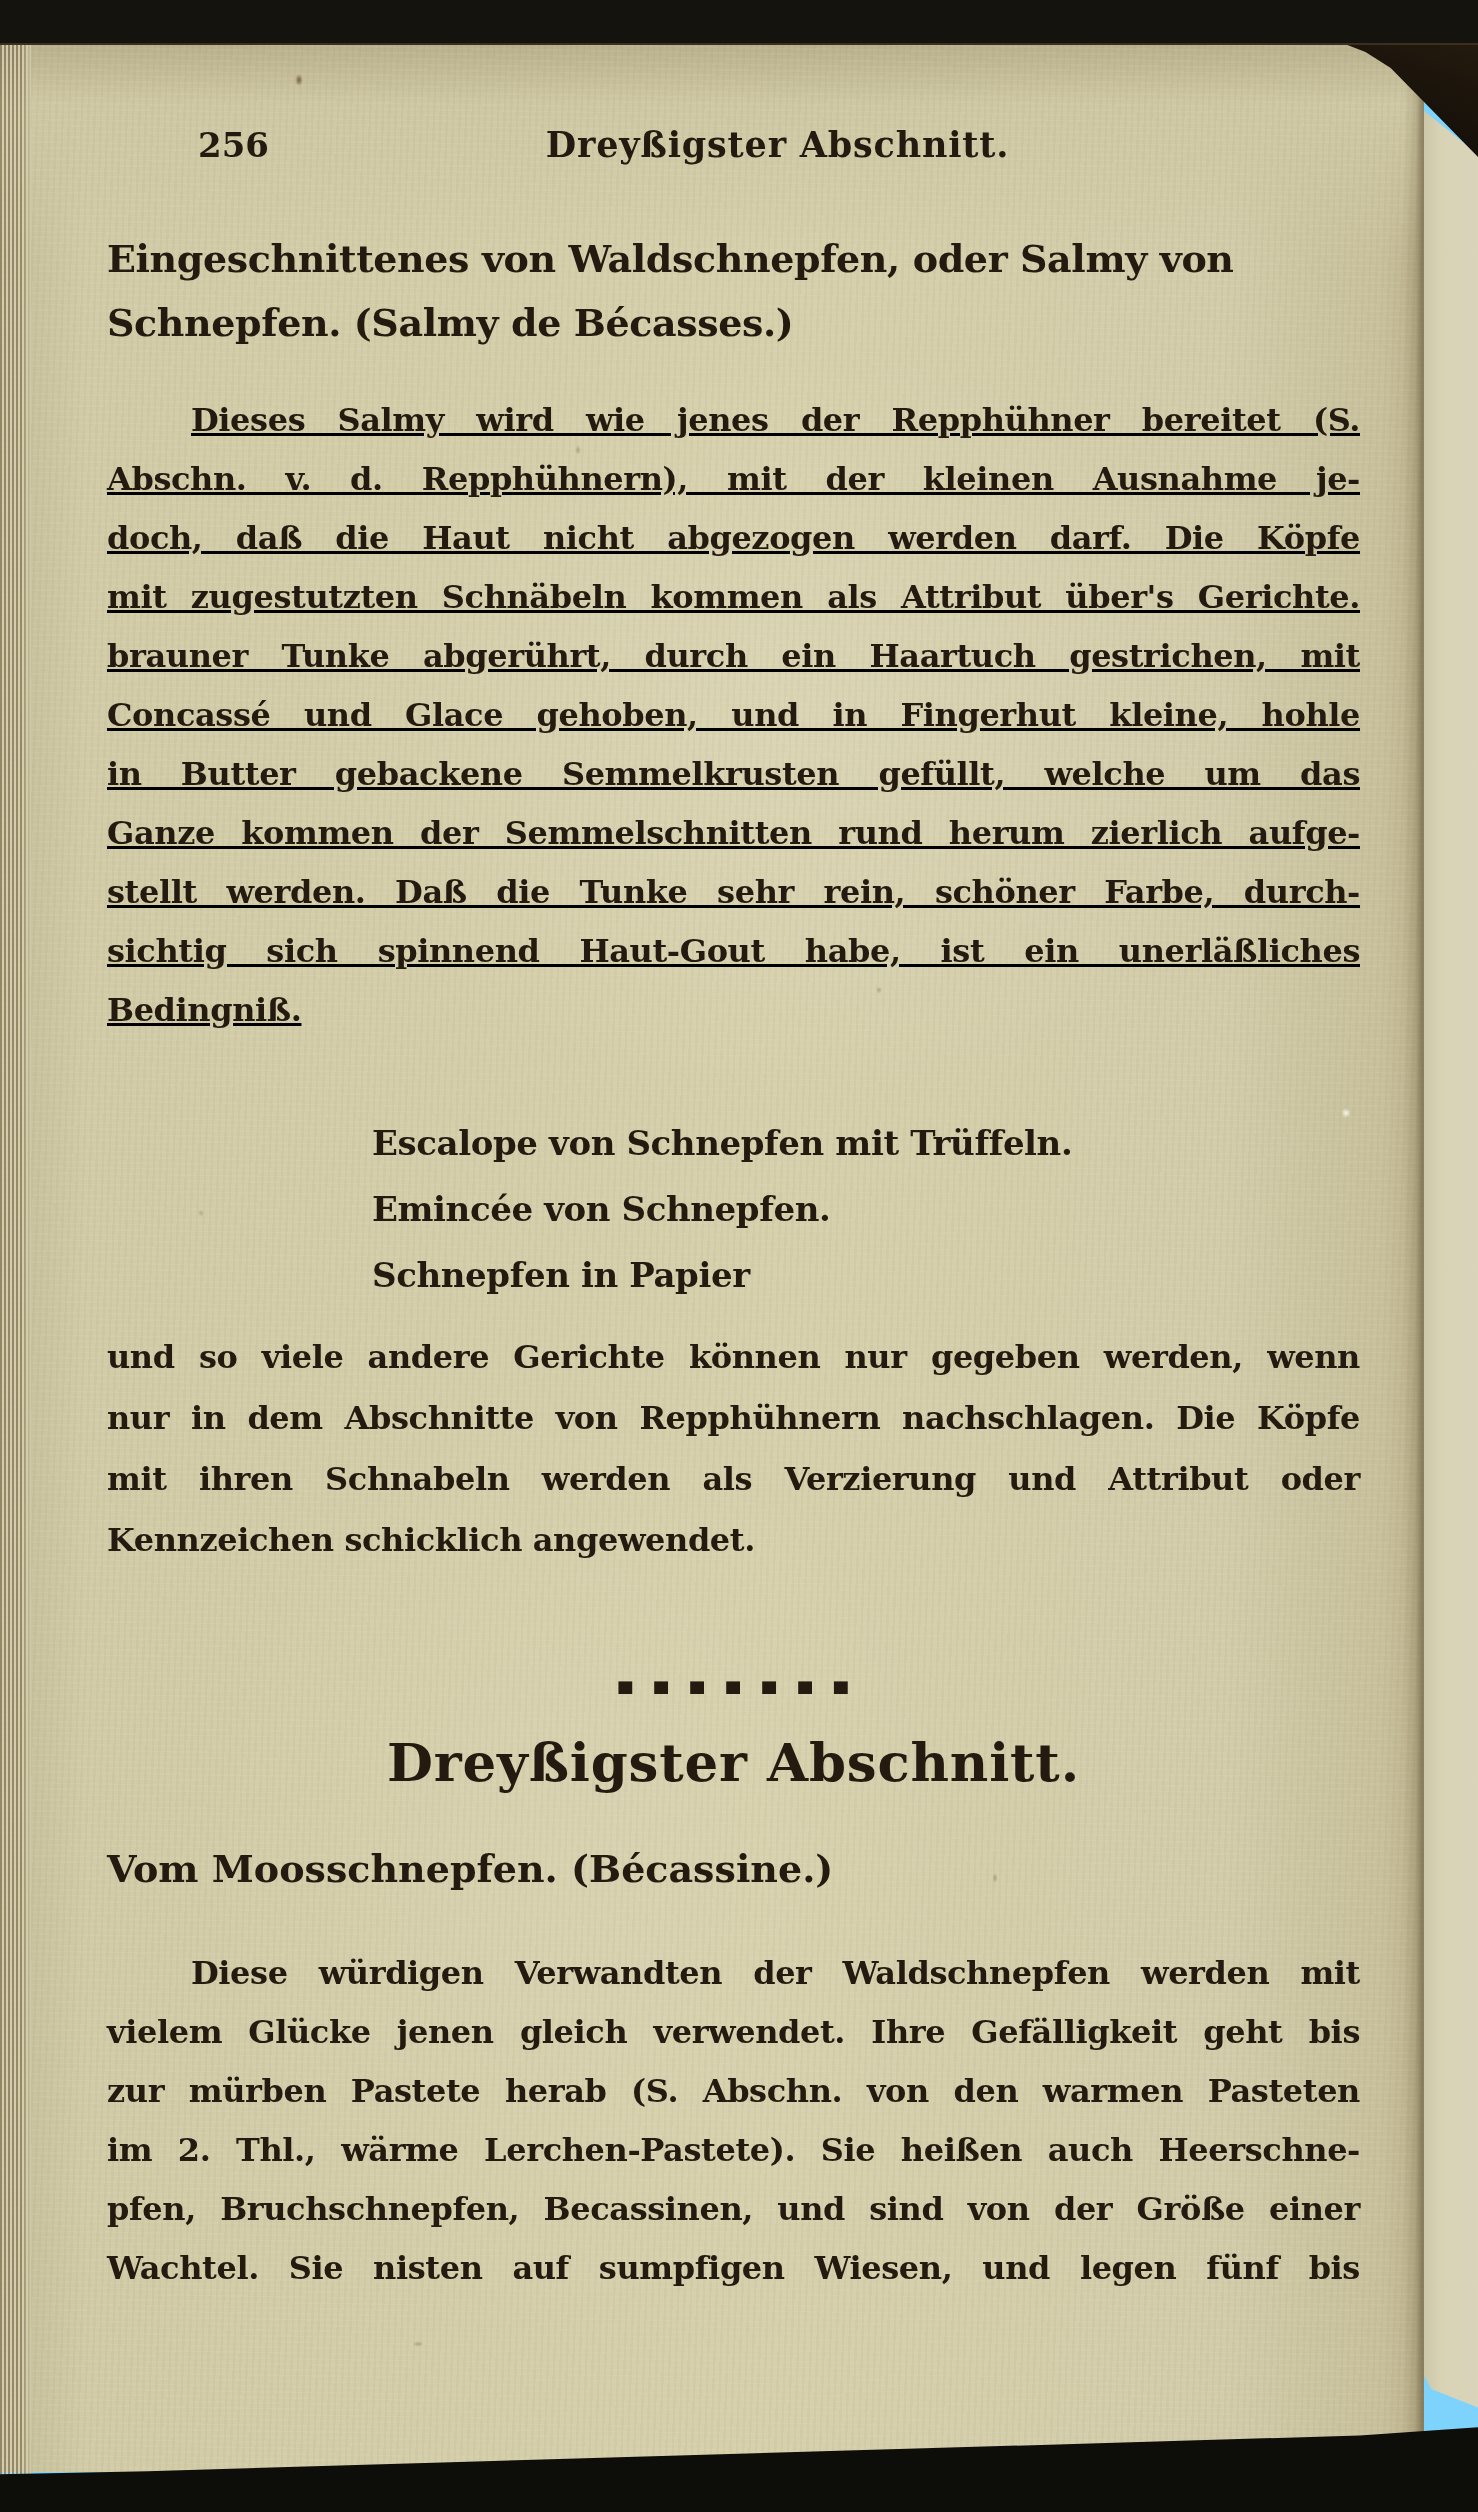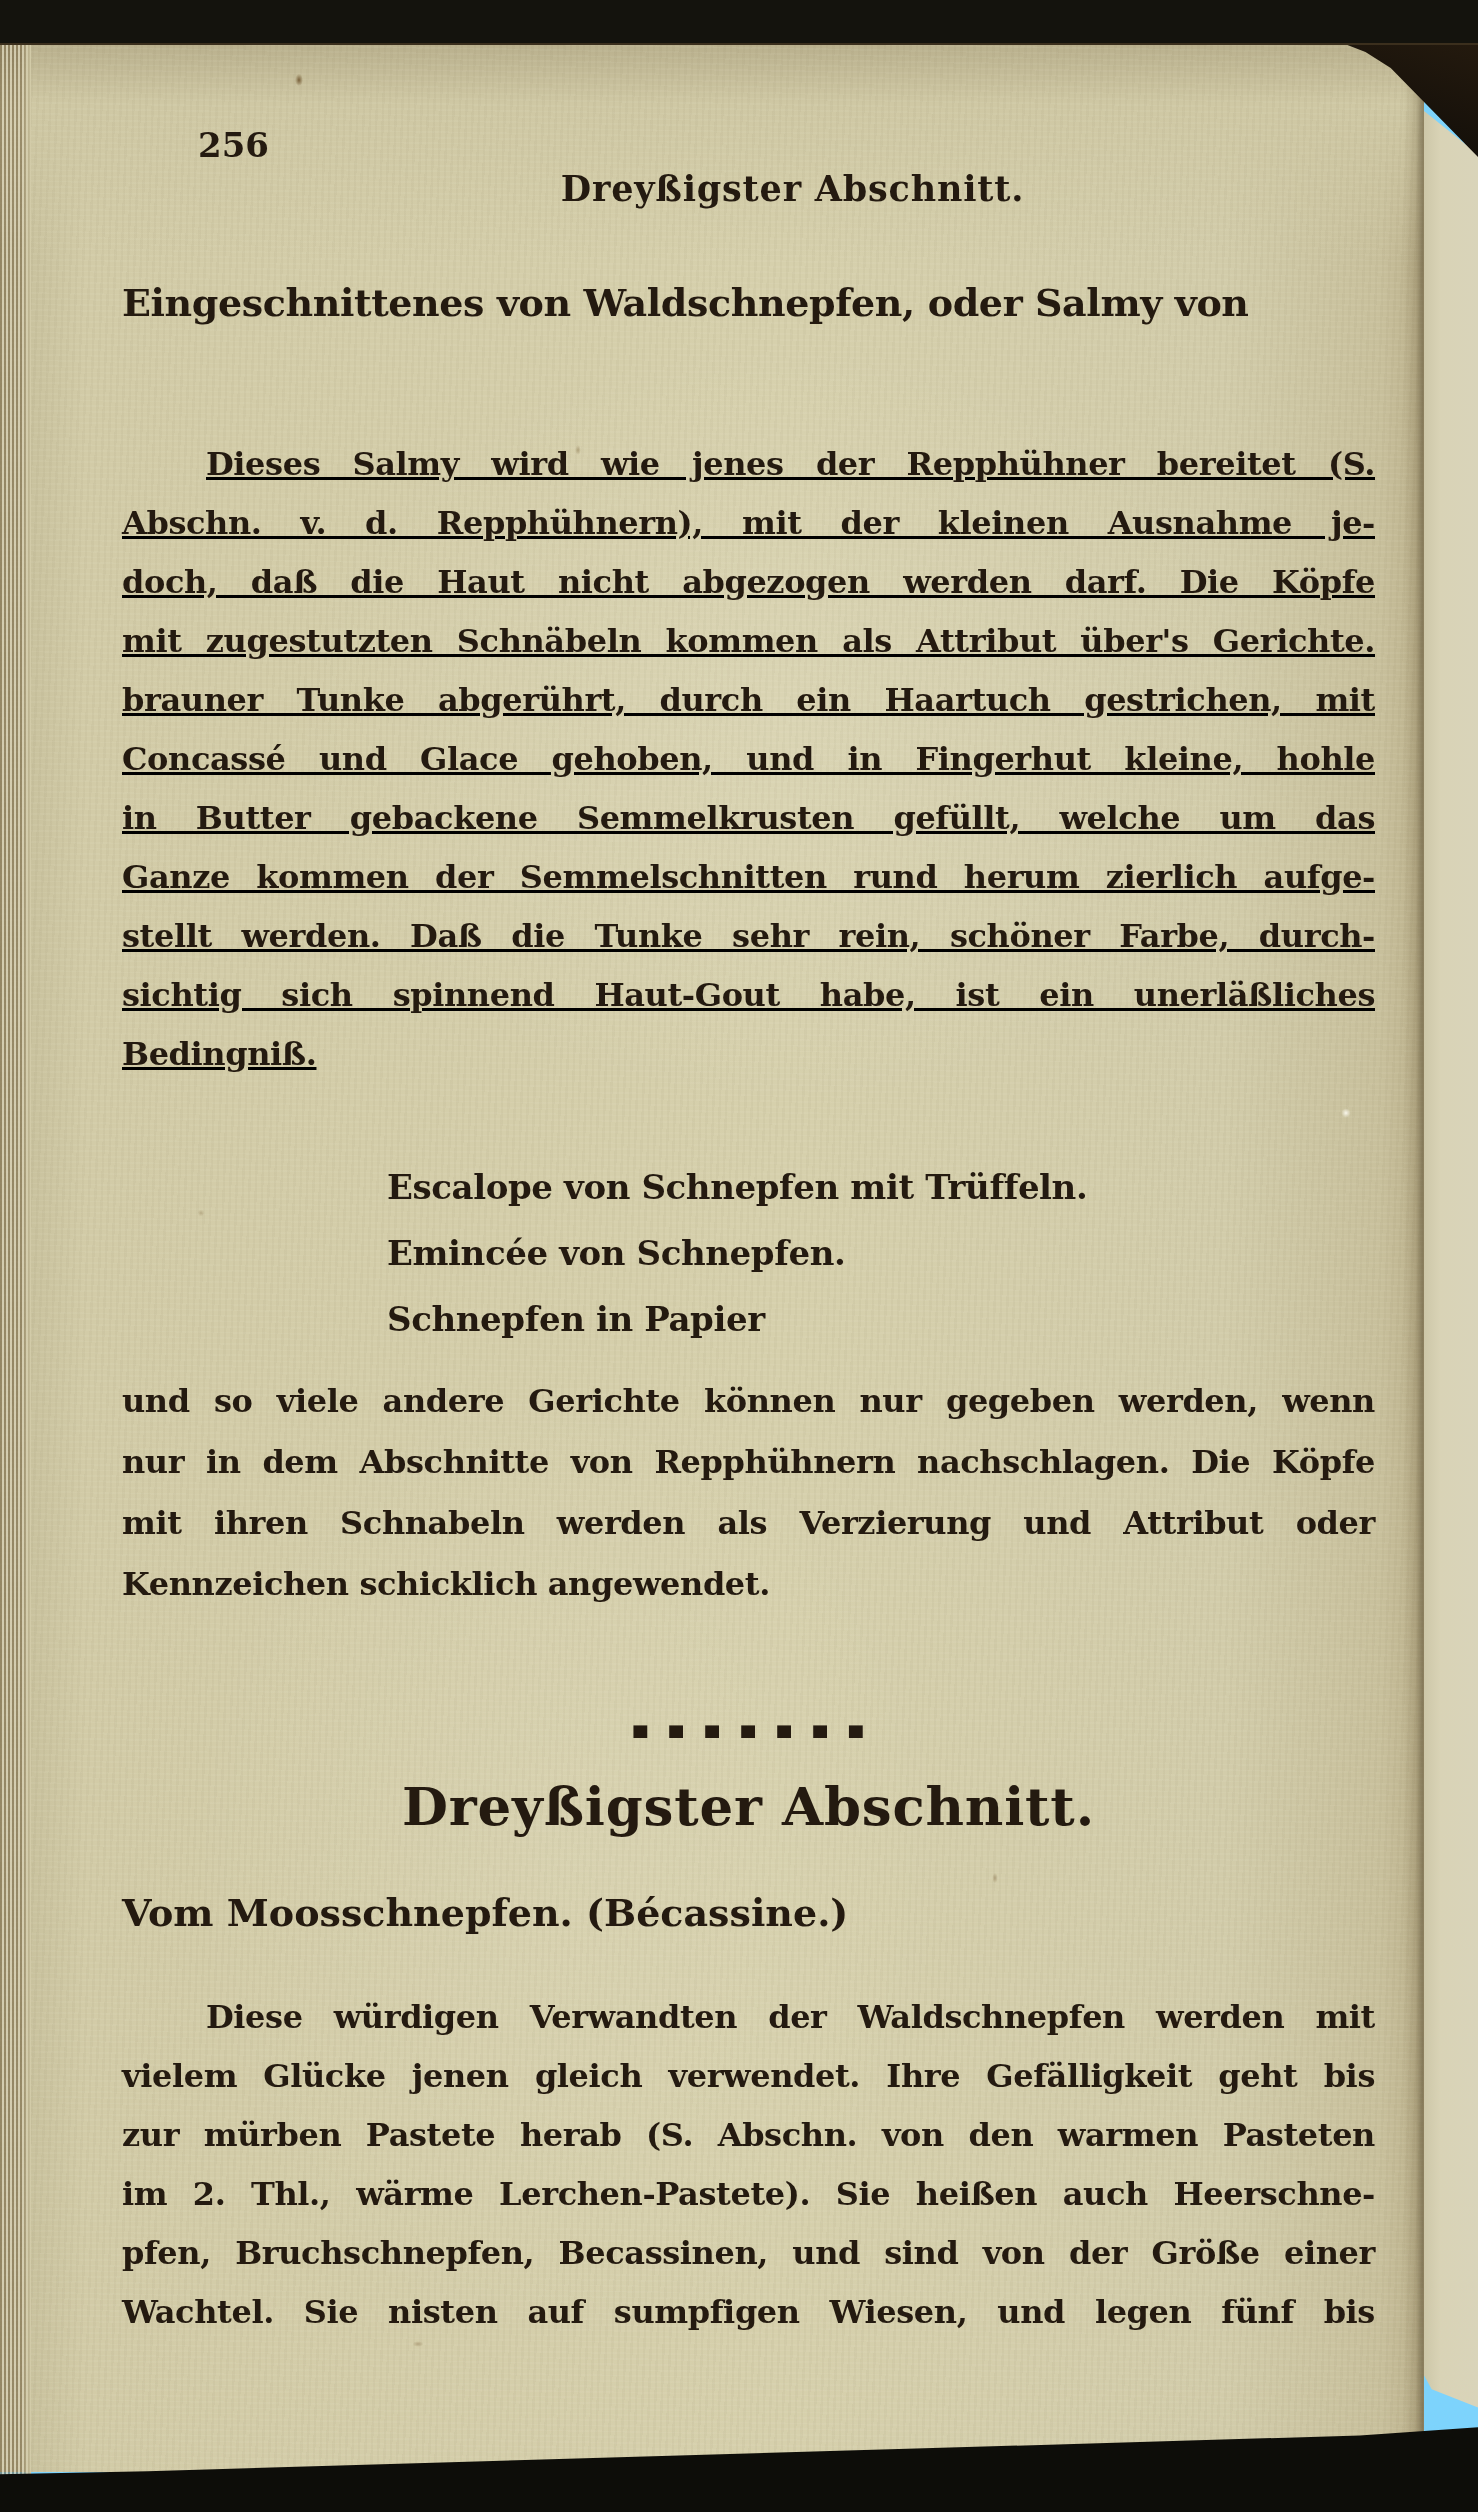--- a/index.html
+++ b/index.html
@@ -35,21 +35,21 @@
       radial-gradient(4.8px 4.8px at 201px 1213px, rgba(118,92,52,0.3), rgba(0,0,0,0) 70%);}
   .top-strip{position:absolute;left:0;top:0;width:100%;height:43px;background:#14130d;
     border-bottom:2.4px solid #3b2f1d;}
   .corner-wedge{position:absolute;left:1284px;top:43px;width:194px;height:114px;background:
     linear-gradient(200deg,#241a0e, #15100a 60%);
     clip-path:polygon(30% 0, 100% 0, 100% 100%, 55% 22%, 42% 8%);}
   .bottom-wedge{position:absolute;left:0;top:2410px;width:1478px;height:102px;background:#0d0d09;
     clip-path:polygon(0 63%, 10% 60%, 92% 25%, 100% 17%, 100% 100%, 0 100%);}
   
   .ink{color:#241a10;}
-  .content{position:absolute;left:122px;width:1253px;margin-top:44px;}
+  .content{position:absolute;left:107px;width:1253px;}
   .pagenum{position:absolute;left:198px;top:127px;font:700 34px/37px "DejaVu Serif", serif;}
   .running-header{top:125px;text-align:center;text-indent:88px;
     font:700 35px/40px "DejaVu Serif", serif;letter-spacing:0.8px;}
   .title-block{top:227px;}
   .title-line{font:700 38px/64px "DejaVu Serif", serif;letter-spacing:-0.4px;}
   .para{position:absolute;}
   .p1{top:391px;text-decoration:underline;}
   .p2{top:1327px;}
   .p3{top:1944px;}
   .line{font:700 32px/59px "DejaVu Serif", serif;letter-spacing:-0.4px;
@@ -74,20 +74,21 @@
   <div class="striations"></div>
   <div class="page-right-shade" style="position:absolute;left:1403px;top:43px;width:21px;height:2429px;"></div>
   <div class="next-page"></div>
   <div class="stains"></div>
 
   <div class="pagenum ink">256</div>
   <div class="content running-header ink">Dreyßigster Abschnitt.</div>
 
   <div class="content title-block">
     <div class="title-line ink">Eingeschnittenes von Waldschnepfen, oder Salmy von</div>
+    <div class="title-line ink">Schnepfen. (Salmy de Bécasses.)</div>
   </div>
 
   <div class="content para p1">
     <div class="line ink indent">Dieses Salmy wird wie jenes der Repphühner bereitet (S.</div>
     <div class="line ink">Abschn. v. d. Repphühnern), mit der kleinen Ausnahme je-</div>
     <div class="line ink">doch, daß die Haut nicht abgezogen werden darf. Die Köpfe</div>
     <div class="line ink">mit zugestutzten Schnäbeln kommen als Attribut über's Gerichte.</div>
     <div class="line ink">brauner Tunke abgerührt, durch ein Haartuch gestrichen, mit</div>
     <div class="line ink">Concassé und Glace gehoben, und in Fingerhut kleine, hohle</div>
     <div class="line ink">in Butter gebackene Semmelkrusten gefüllt, welche um das</div>

